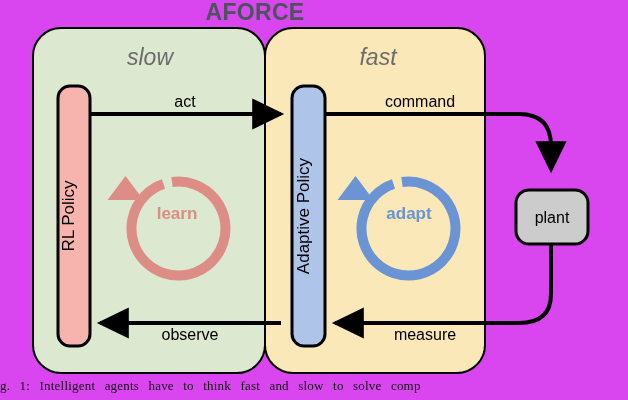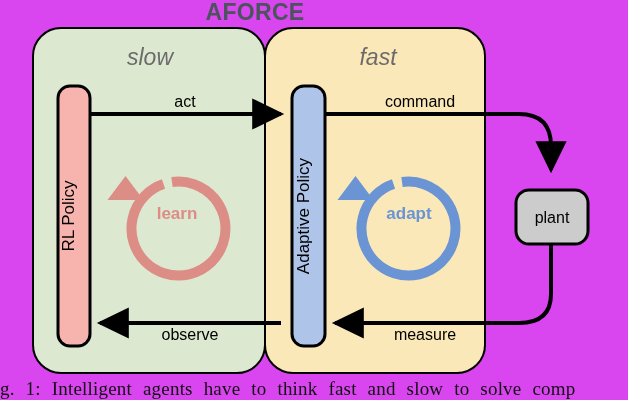--- a/index.html
+++ b/index.html
@@ -59,21 +59,21 @@
     font-family: "Liberation Sans", sans-serif;
     font-size: 16px;
     fill: #000000;
   }
   .caption-text {
     position: absolute;
     left: 0;
     top: 378px;
     width: 628px;
     font-family: "Liberation Serif", serif;
-    font-size: 19px;
+    font-size: 13px;
     color: #111111;
     white-space: nowrap;
     overflow: hidden;
     letter-spacing: 0.2px;
     word-spacing: 6px;
   }
 </style>
 </head>
 <body>
 

